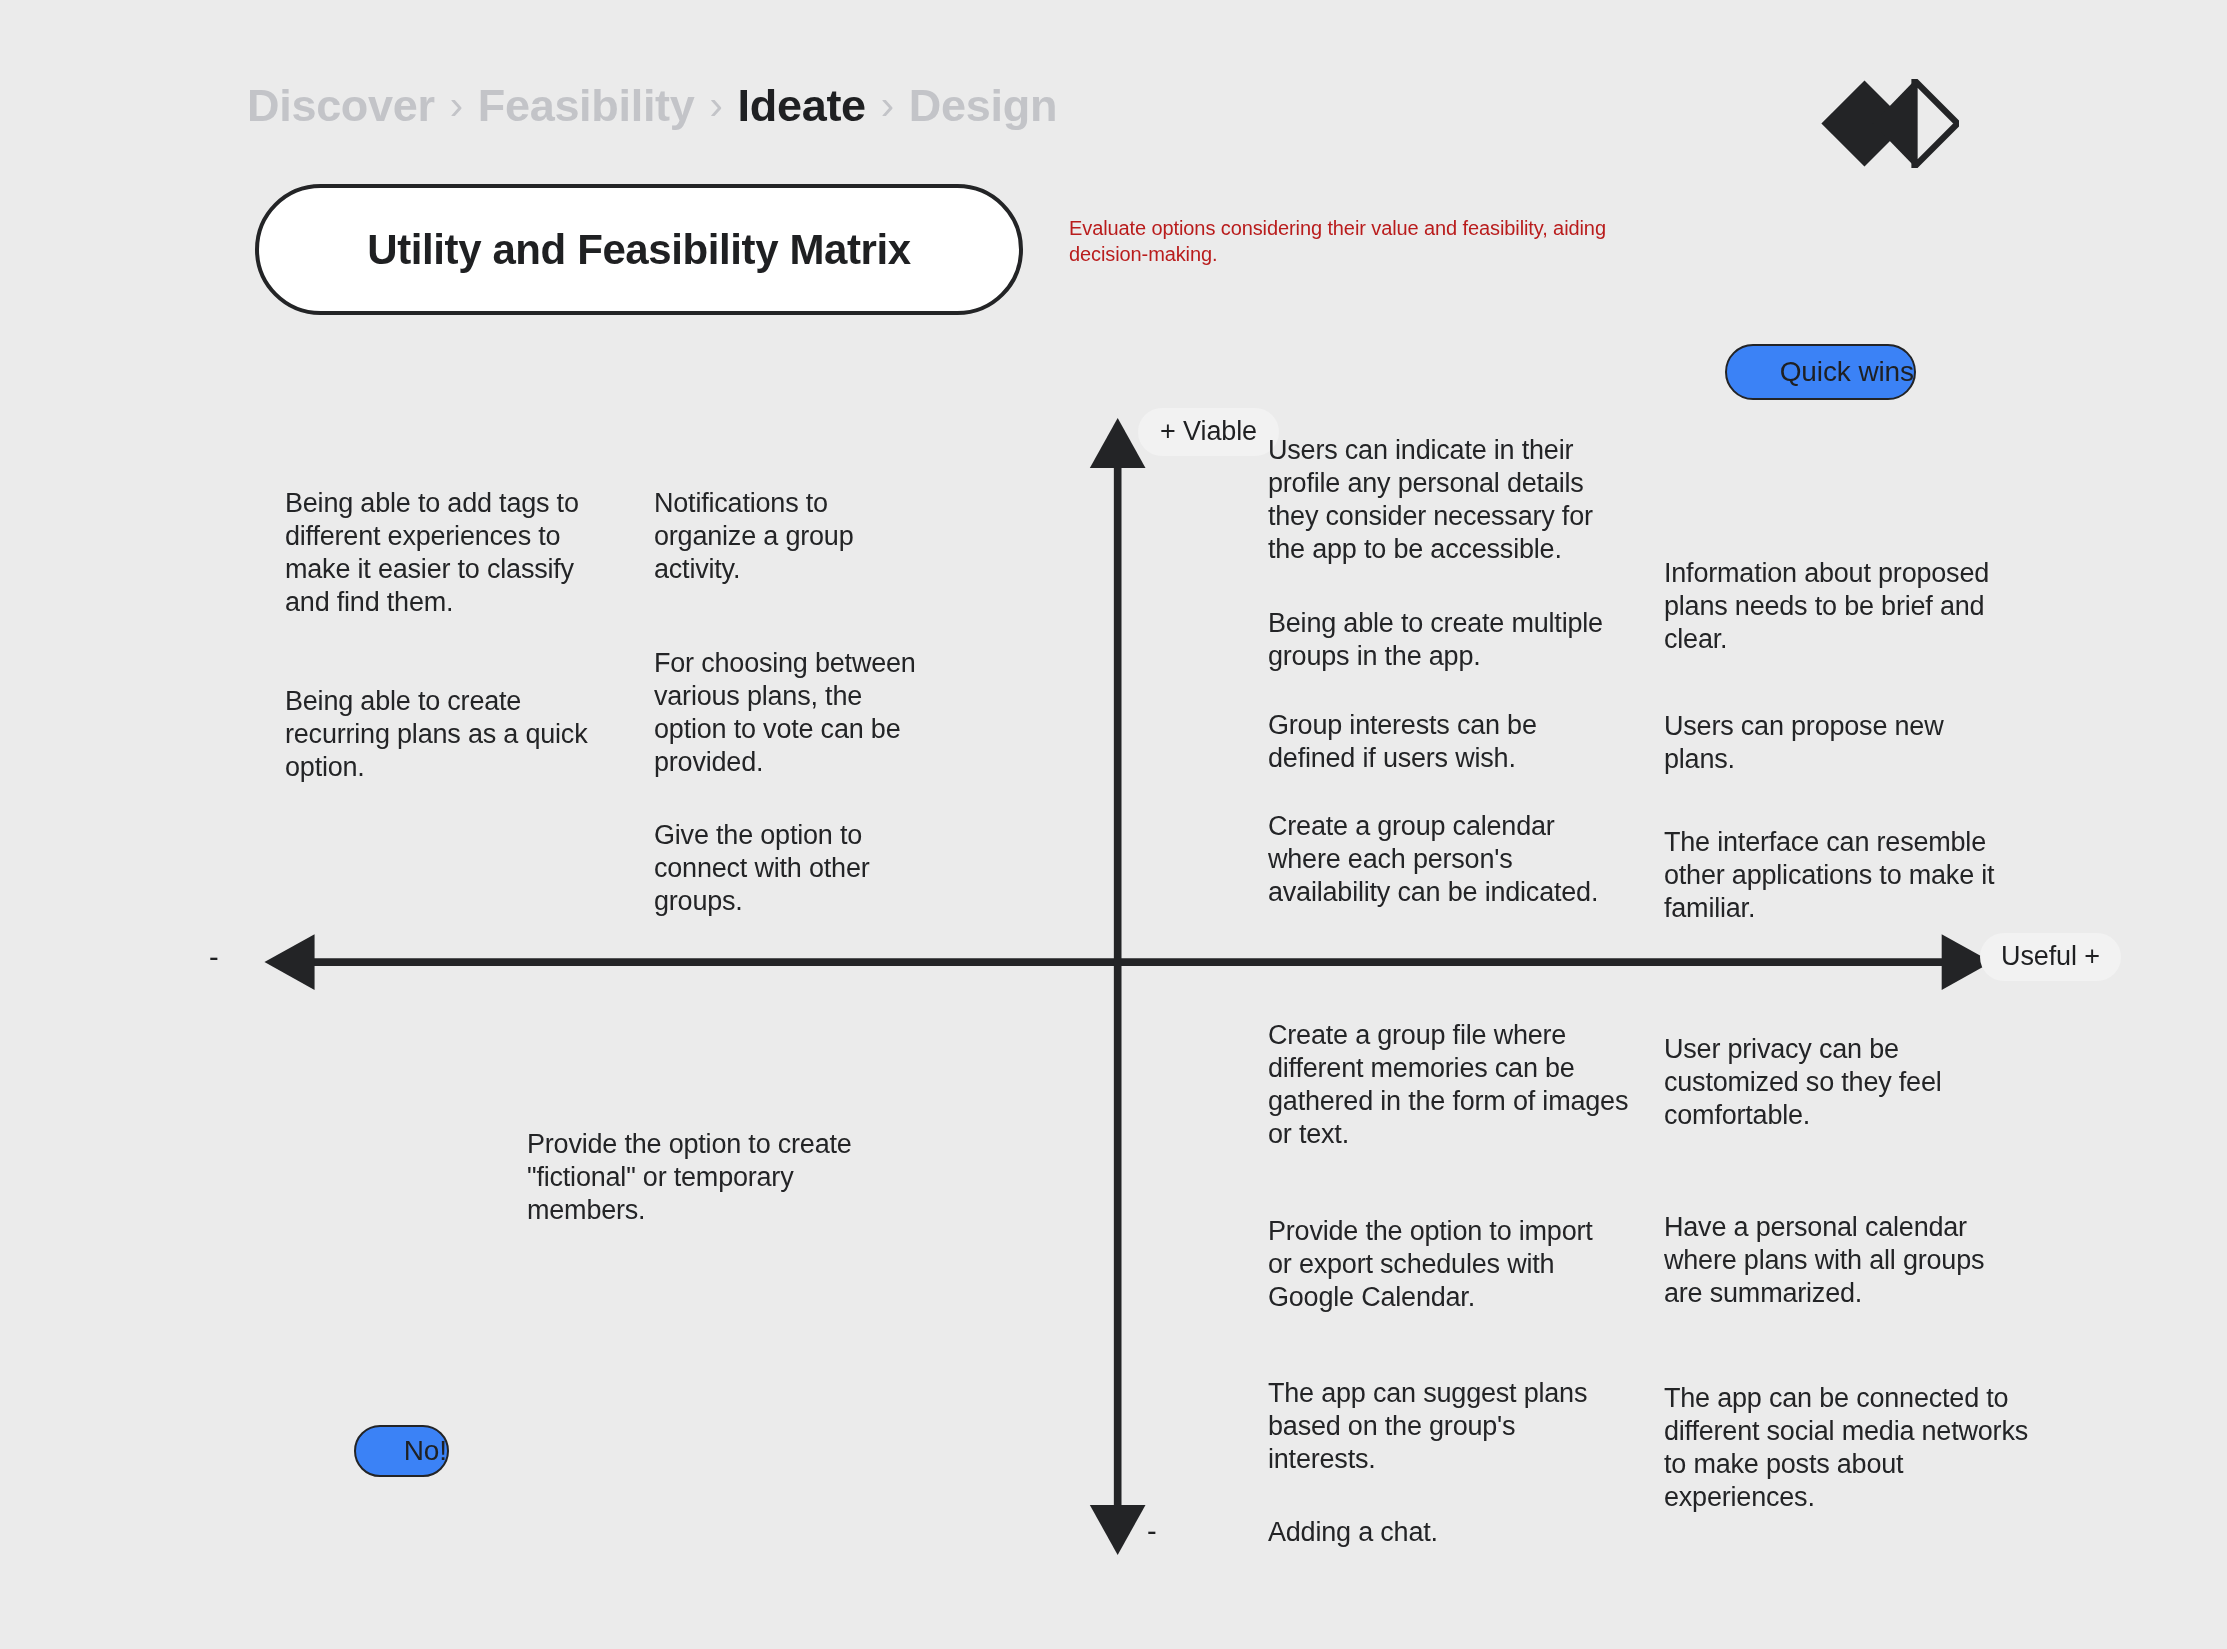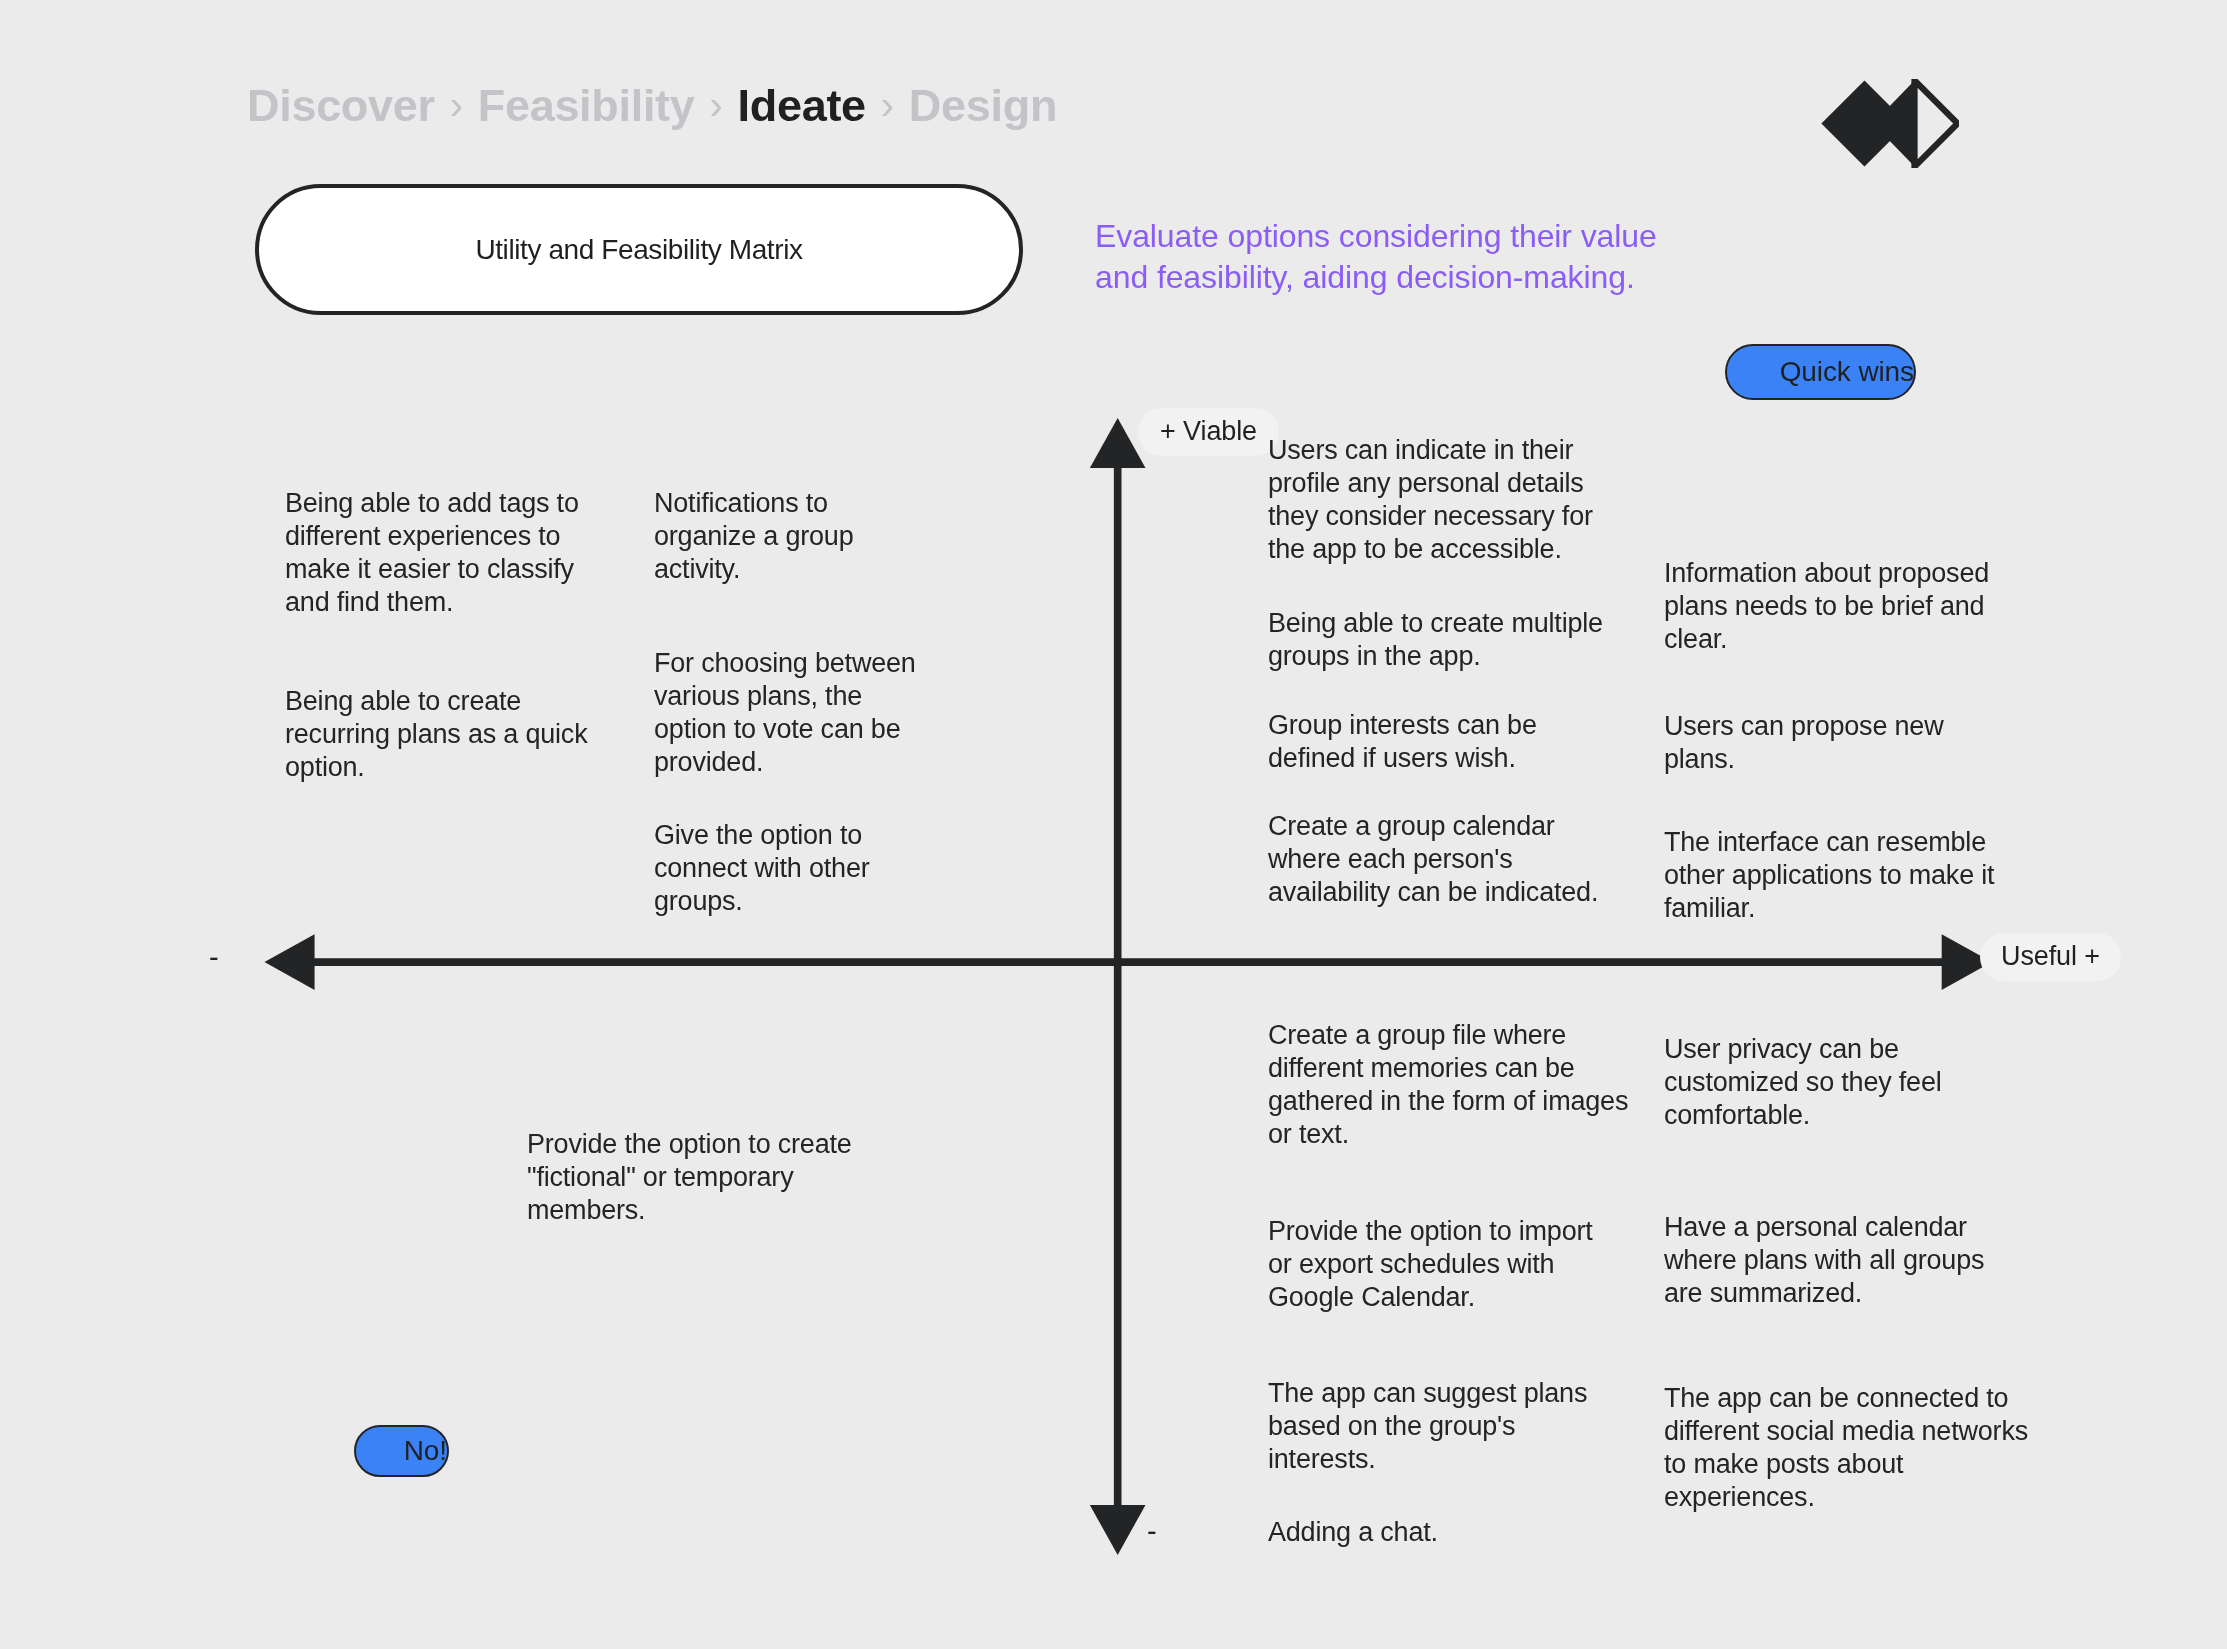--- a/index.html
+++ b/index.html
@@ -58,35 +58,35 @@
     height: 131px;
     border: 4.9px solid #232426;
     border-radius: 70px;
     background: #ffffff;
     display: flex;
     align-items: center;
     justify-content: center;
     box-sizing: border-box;
   }
   #title-pill-text {
-    font-size: 28px;
-    font-weight: 400;
+    font-size: 42px;
+    font-weight: 700;
     color: #1f2022;
     letter-spacing: -0.4px;
   }
 
   
   #subtitle {
     position: absolute;
-    left: 1095px;
+    left: 1069px;
     top: 216px;
     width: 571px;
-    font-size: 32px;
+    font-size: 20px;
     line-height: 1.28;
-    color: #8b5cf6;
+    color: #b91c1c;
     letter-spacing: -0.1px;
   }
 
   
   .corner-pill {
     position: absolute;
     border: 2.8px solid #232426;
     border-radius: 70px;
     background: #3b82f6;
     display: flex;

